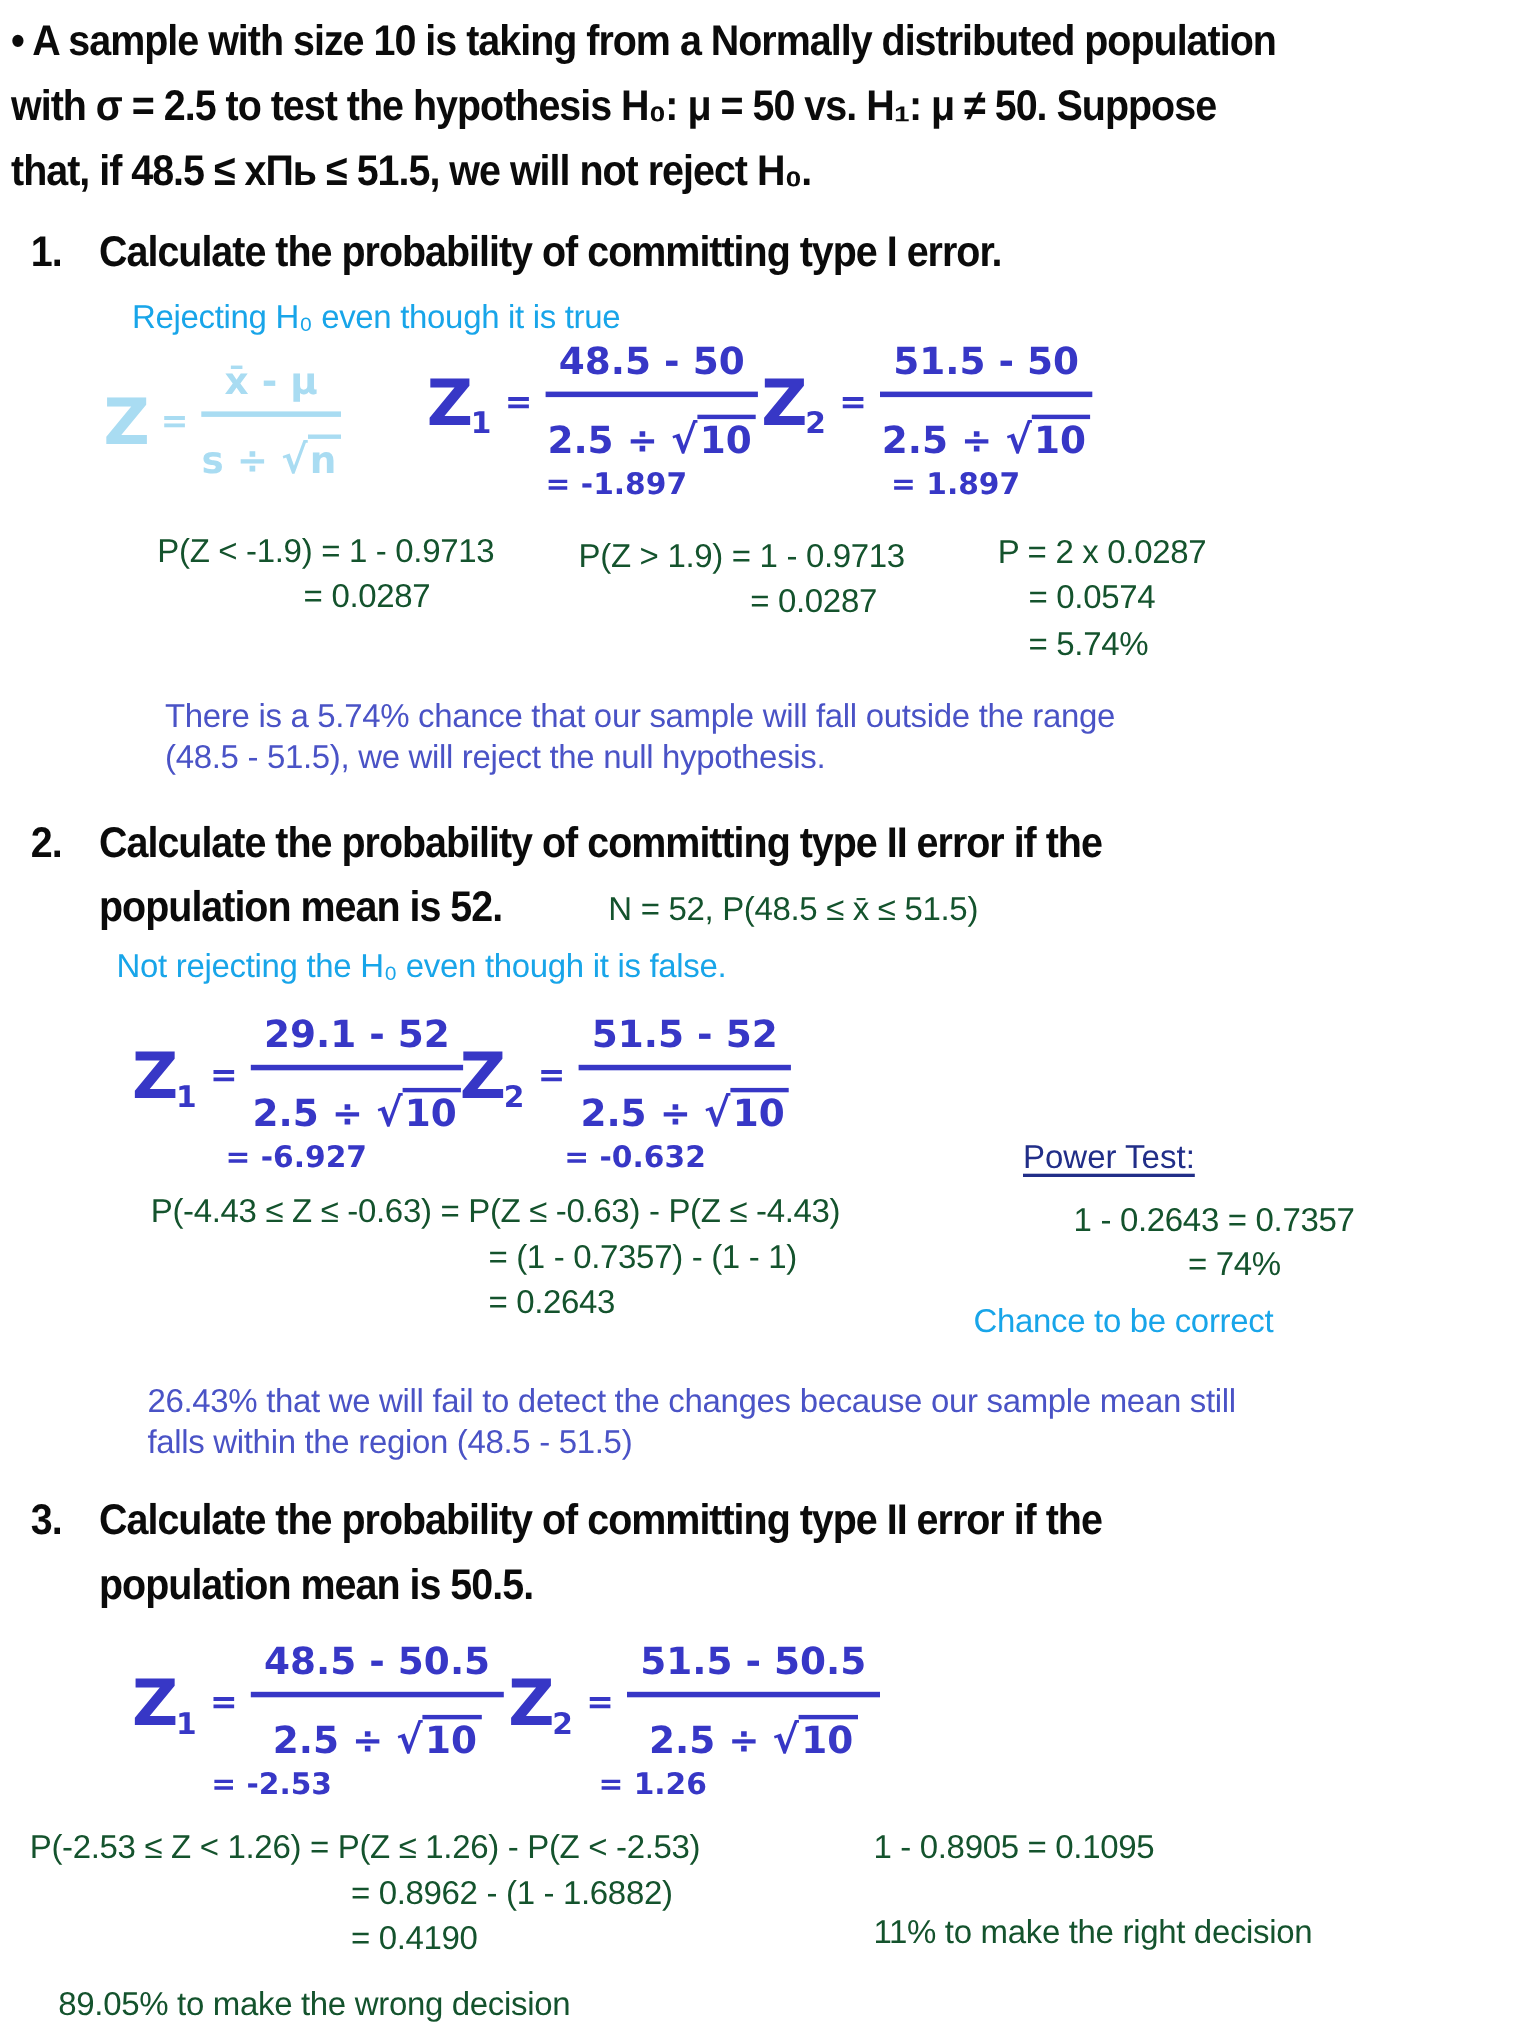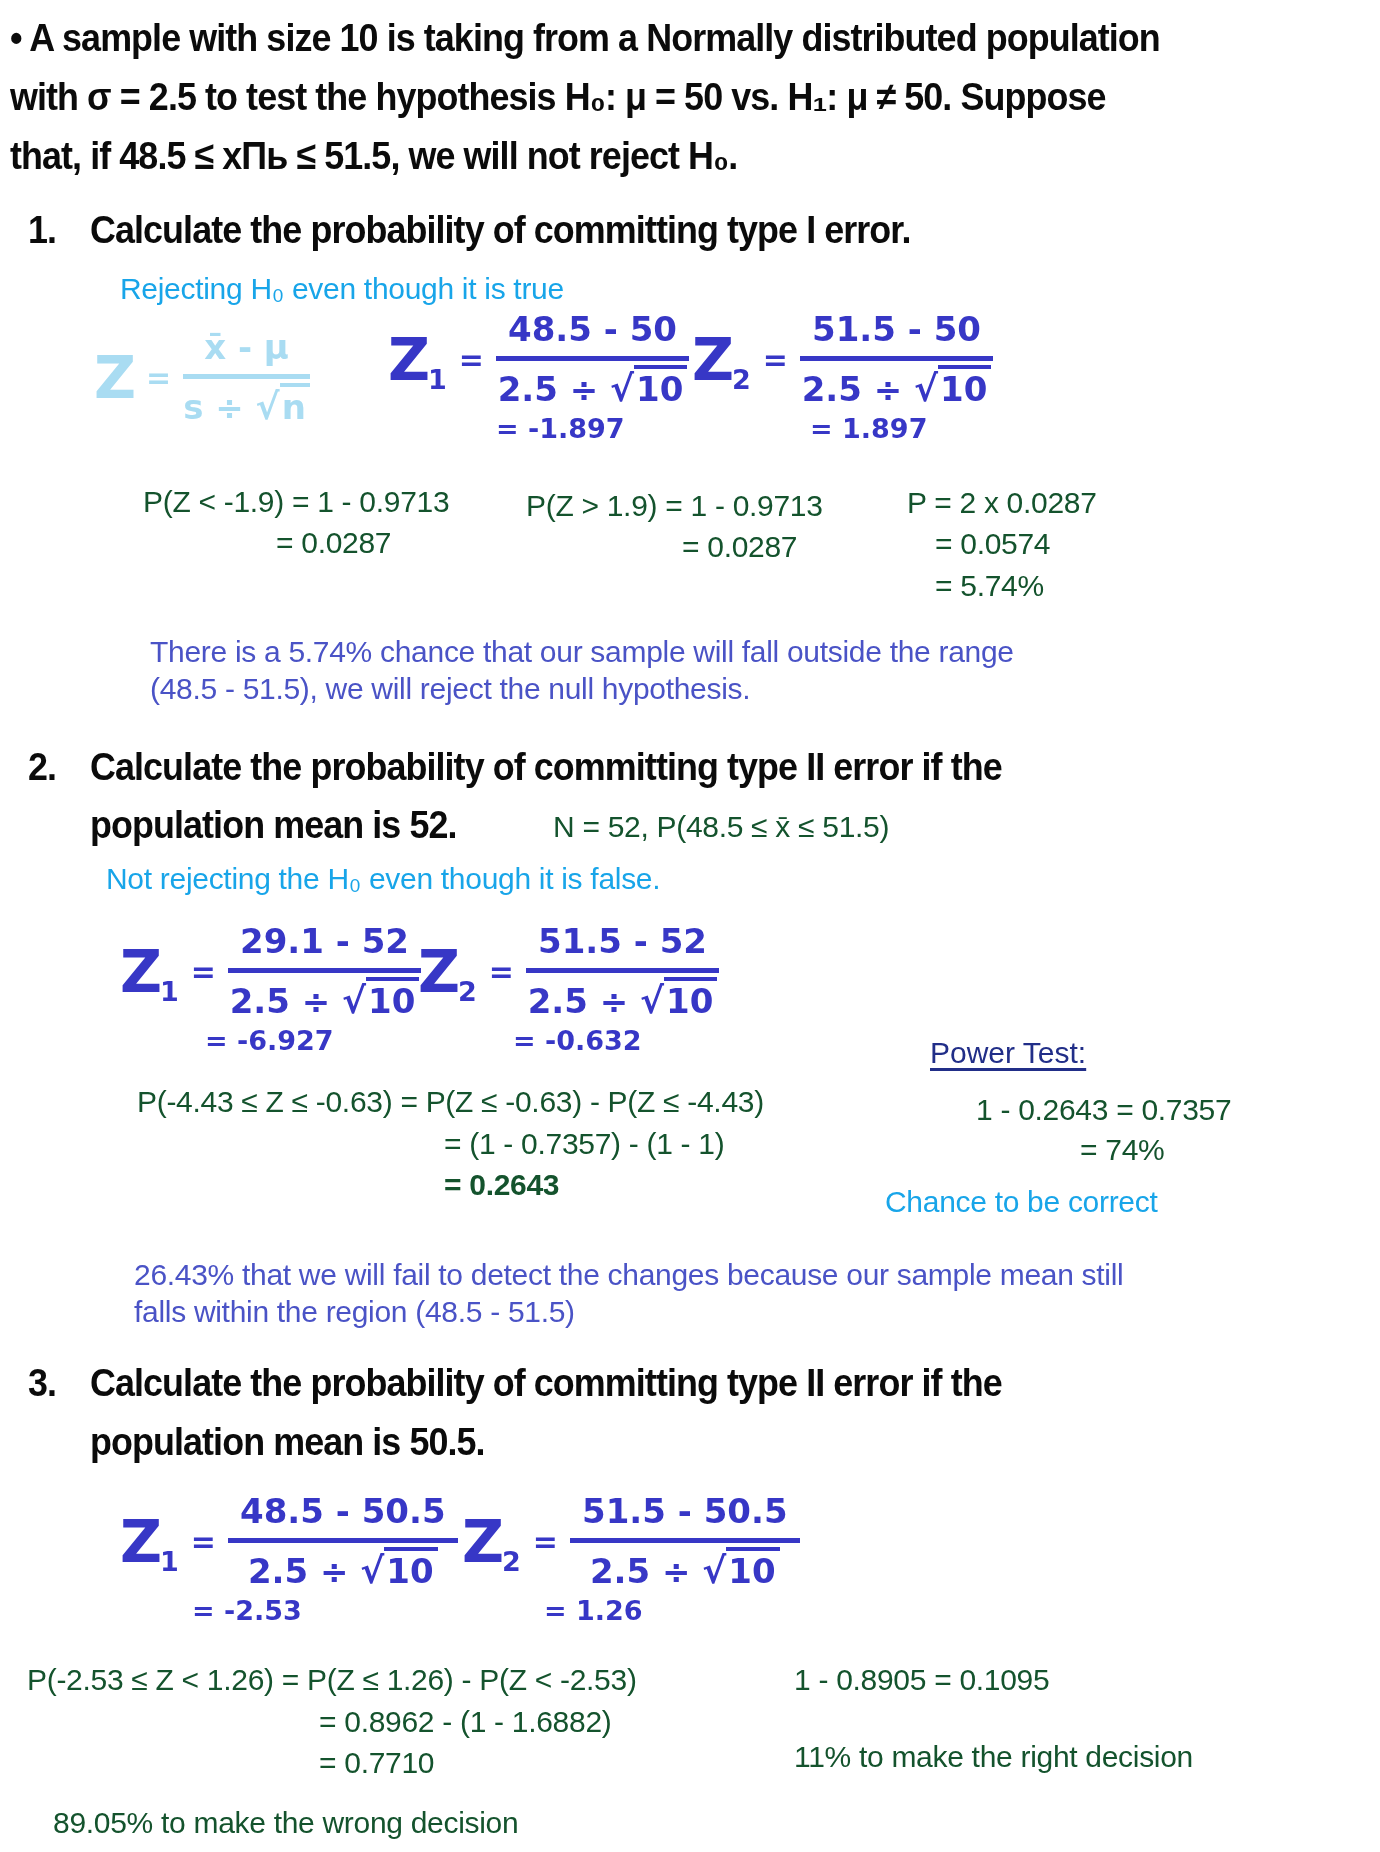--- a/index.html
+++ b/index.html
@@ -23,21 +23,21 @@
 
   
   .hand{color:#3737c6;font-family:"DejaVu Sans",sans-serif;font-weight:700;}
   .hand-light{color:#a9dcf2;}
   .zrow{display:flex;align-items:center;}
   .zletter{font-size:58px;line-height:.9;}
   .zsub{font-size:27px;position:relative;top:20px;left:-2px;}
   .zeq{font-size:30px;margin:0 12px 0 10px;}
   .frac{display:inline-block;text-align:center;font-size:34px;line-height:1.15;}
   .num{display:block;padding:0 12px 7px;border-bottom:5px solid currentColor;white-space:nowrap;}
-  .den{display:block;padding-top:7px;white-space:nowrap;}
+  .den{display:block;padding-top:19px;white-space:nowrap;}
   .sqsign{font-size:36px;}
   .rad{border-top:4px solid currentColor;padding:0 4px 0 2px;}
   .zres{font-size:27px;margin-top:4px;white-space:nowrap;}
 </style>
 </head>
 <body>
 
 <div class="page">
 
   <div class="abs" style="left:10px;top:16px;">
@@ -135,21 +135,21 @@
         <span class="num">51.5 - 52</span>
         <span class="den"><span>2.5 ÷ </span><span class="sqsign">√</span><span class="rad">10</span></span>
       </span>
     </div>
     <div class="zres" style="margin-left:95px;">= -0.632</div>
   </div>
 
   <div class="abs" style="left:137px;top:1085px;">
     <div class="blue">P(-4.43 ≤ Z ≤ -0.63) = P(Z ≤ -0.63) - P(Z ≤ -4.43)</div>
     <div class="blue" style="margin:8px 0 0 307px;">= (1 - 0.7357) - (1 - 1)</div>
-    <div class="blue" style="margin:7px 0 0 307px;font-weight:bold;">= 0.2643</div>
+    <div class="blue" style="margin:7px 0 0 307px;">= 0.2643</div>
   </div>
 
   <div class="abs navy" style="left:930px;top:1036px;">Power Test:</div>
   <div class="abs blue" style="left:976px;top:1093px;">1 - 0.2643 = 0.7357</div>
   <div class="abs blue" style="left:1080px;top:1133px;">= 74%</div>
   <div class="abs cyan" style="left:885px;top:1185px;">Chance to be correct</div>
 
   <div class="abs blue-wrap" style="left:134px;top:1256px;">26.43% that we will fail to detect the changes because our sample mean still
 falls within the region (48.5 - 51.5)</div>
 
@@ -179,21 +179,21 @@
         <span class="num">51.5 - 50.5</span>
         <span class="den"><span>2.5 ÷ </span><span class="sqsign">√</span><span class="rad">10</span></span>
       </span>
     </div>
     <div class="zres" style="margin-left:82px;">= 1.26</div>
   </div>
 
   <div class="abs" style="left:27px;top:1663px;">
     <div class="blue">P(-2.53 ≤ Z &lt; 1.26) = P(Z ≤ 1.26) - P(Z &lt; -2.53)</div>
     <div class="blue" style="margin:8px 0 0 292px;">= 0.8962 - (1 - 1.6882)</div>
-    <div class="blue" style="margin:7px 0 0 292px;">= 0.7710</div>
+    <div class="blue" style="margin:7px 0 0 292px;">= 0.4190</div>
   </div>
 
   <div class="abs blue" style="left:794px;top:1663px;">1 - 0.8905 = 0.1095</div>
   <div class="abs blue" style="left:794px;top:1740px;">11% to make the right decision</div>
 
   <div class="abs blue" style="left:53px;top:1806px;">89.05% to make the wrong decision</div>
 
 </div>
 
 </body></html>

